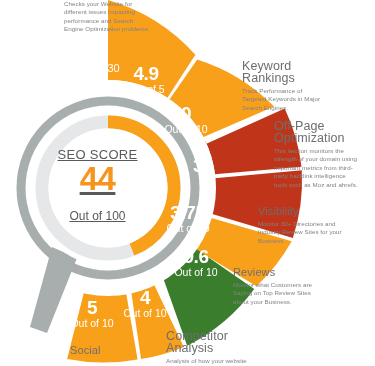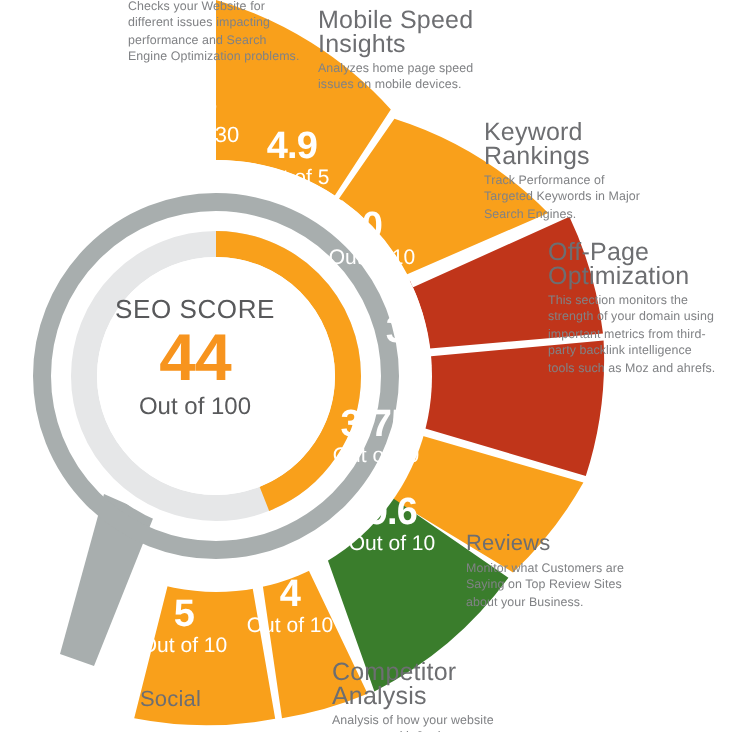--- a/index.html
+++ b/index.html
@@ -21,28 +21,28 @@
   }
   .tb-body{
     font-size:6.2px;line-height:8.4px;color:#808285;margin-top:3px;
     letter-spacing:.05px;
   }
   .tb-small-head{font-size:11px;line-height:11px;}
 
   
   .score-wrap{
     position:absolute;left:35px;top:148px;width:125px;height:75px;
-    text-align:center;pointer-events:none;
+    text-align:center;pointer-events:none;text-decoration:underline;
   }
   .score-title{font-size:13px;color:#58595b;letter-spacing:.3px;line-height:14px;}
   .score-value{
     font-size:33px;line-height:32px;color:#f7941e;font-weight:700;
     letter-spacing:-0.5px;margin-top:1px;
   }
-  .score-sub{font-size:12px;color:#58595b;line-height:14px;margin-top:1px;}
+  .score-sub{font-size:12px;color:#58595b;line-height:14px;margin-top:14px;}
 
   
   .seglabel{position:absolute;text-align:center;color:#ffffff;pointer-events:none;}
   .seg-val{font-weight:700;letter-spacing:-0.4px;display:block;}
   .seg-of{display:block;}
 </style>
 </head>
 <body>
 
 <div class="stage">
@@ -166,38 +166,37 @@
 
   <div class="seglabel" style="left:61px;top:298px;width:62px;">
     <span class="seg-val" style="font-size:19px;line-height:19px;">5</span>
     <span class="seg-of" style="font-size:10.5px;line-height:12px;">Out of 10</span>
   </div>
 
   <div class="txtblock" style="left:64px;top:0px;width:88px;">
     <div class="tb-body" style="margin-top:0;">Checks your Website for different issues impacting performance and Search Engine Optimization problems.</div>
   </div>
 
-  <div class="txtblock" style="left:159px;top:4px;width:84px;">
-    <div class="tb-head">Mobile Speed
-Insights</div>
-    <div class="tb-body">Analyzes home page speed issues on mobile devices.</div>
-  </div>
 
   <div class="txtblock" style="left:242px;top:60px;width:86px;">
     <div class="tb-head">Keyword
 Rankings</div>
     <div class="tb-body">Track Performance of Targeted Keywords in Major Search Engines.</div>
   </div>
 
   <div class="txtblock" style="left:258px;top:120px;width:84px;margin-left:16px;">
     <div class="tb-head">Off-Page
 Optimization</div>
     <div class="tb-body">This section monitors the strength of your domain using important metrics from third-party backlink intelligence tools such as Moz and ahrefs.</div>
   </div>
 
+  <div class="txtblock" style="left:258px;top:206px;width:84px;">
+    <div class="tb-head tb-small-head">Visibility</div>
+    <div class="tb-body">Monitor 30+ Directories and Industry Review Sites for your Business.</div>
+  </div>
 
   <div class="txtblock" style="left:233px;top:267px;width:86px;">
     <div class="tb-head tb-small-head">Reviews</div>
     <div class="tb-body">Monitor what Customers are Saying on Top Review Sites about your Business.</div>
   </div>
 
   <div class="txtblock" style="left:166px;top:330px;width:84px;">
     <div class="tb-head">Competitor
 Analysis</div>
     <div class="tb-body">Analysis of how your website compares with 3 other</div>

